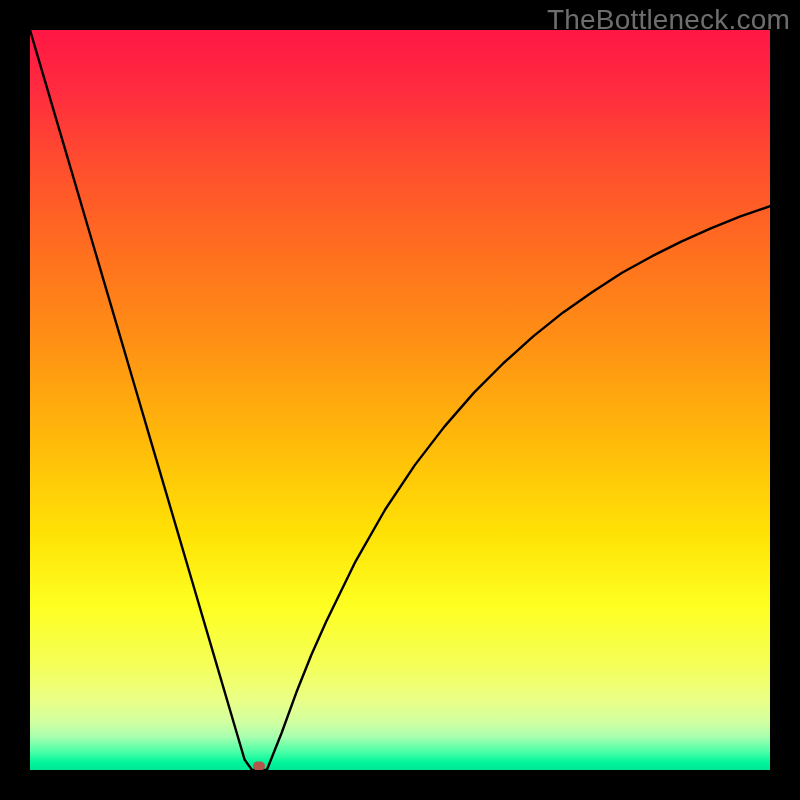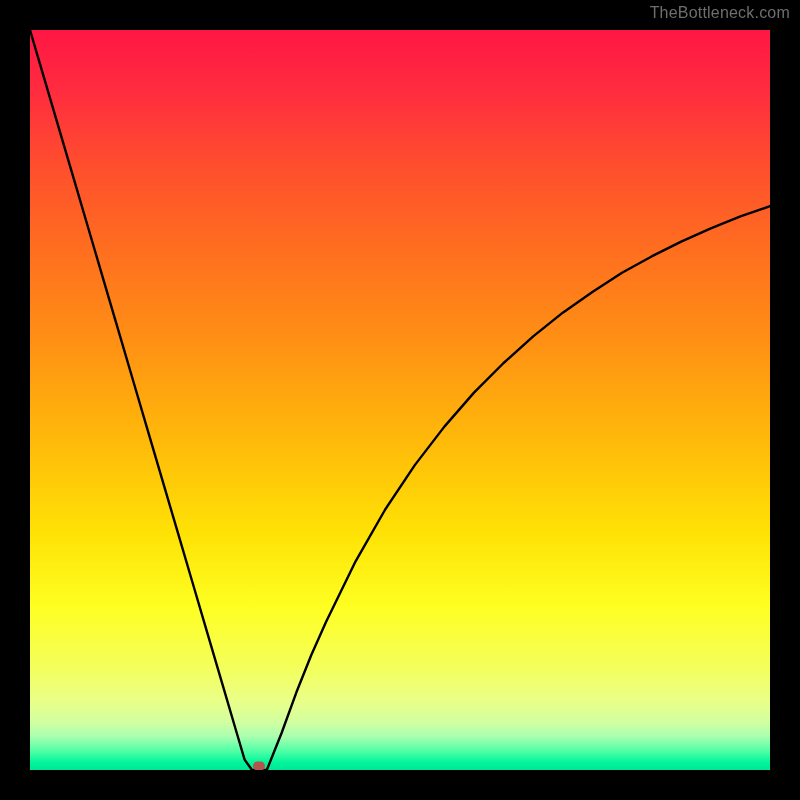--- a/index.html
+++ b/index.html
@@ -46,21 +46,21 @@
     width: 12px;
     height: 9px;
     border-radius: 5px;
     transform: translate(-50%, -50%);
   }
   .watermark {
     position: absolute;
     top: 4px;
     right: 10px;
     color: #6e6e6e;
-    font-size: 16px;
+    font-size: 28px;
     font-weight: 400;
     letter-spacing: 0.2px;
     text-align: center;
   }
 </style>
 </head>
 <body>
 
 <div class="frame">
 

